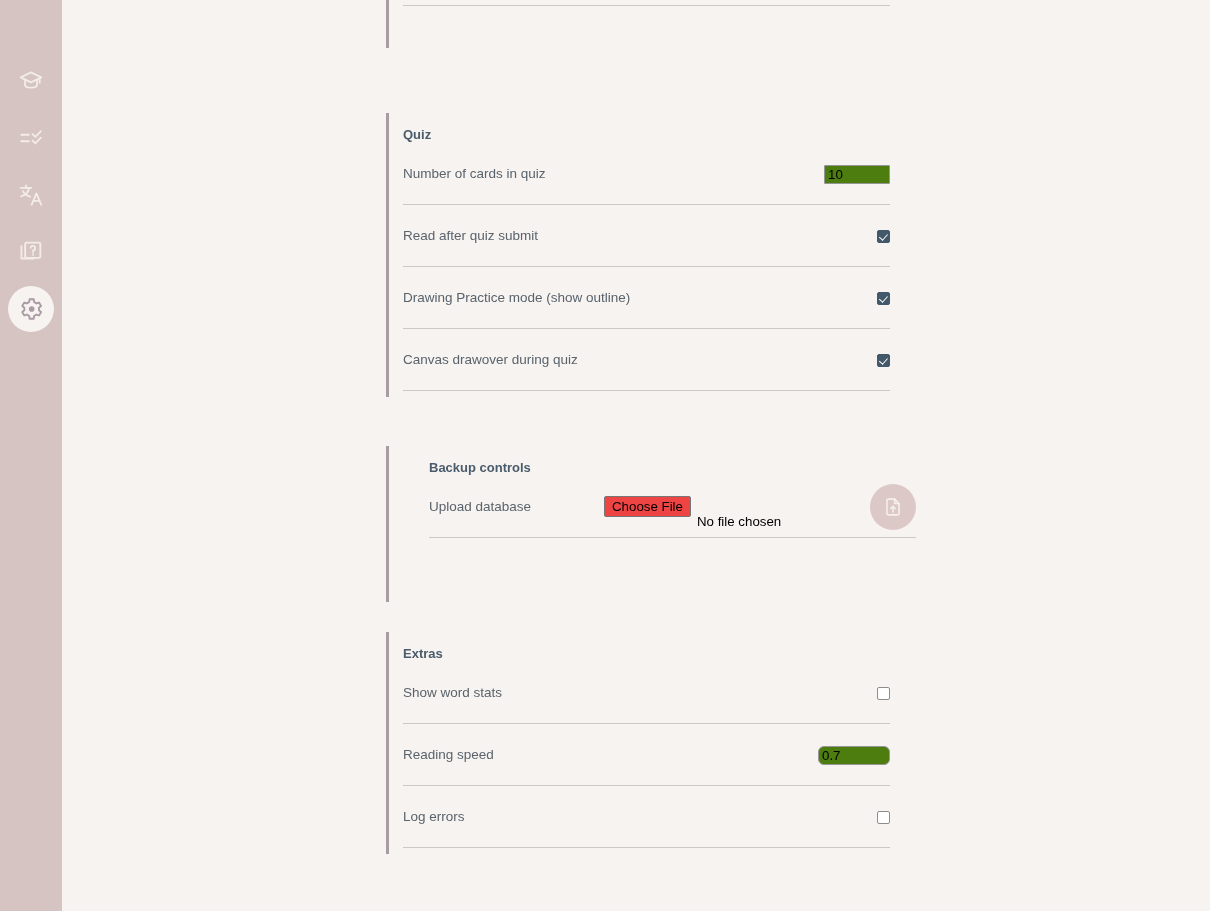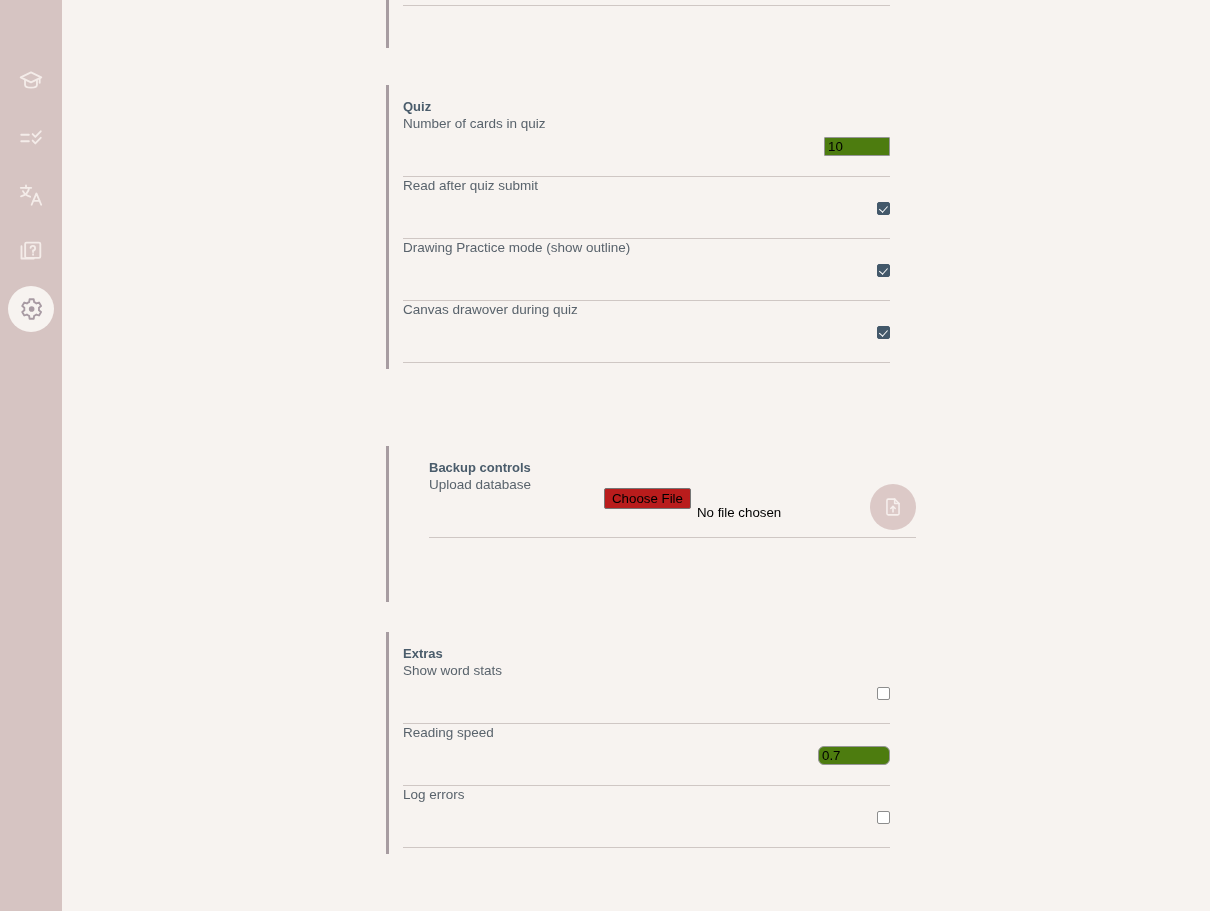--- a/index.html
+++ b/index.html
@@ -88,21 +88,21 @@
     color: #4a5c6b;
     line-height: 16px;
     margin: 0;
     padding-top: 14px;
   }
 
   .row {
     position: relative;
     height: 62px;
     display: flex;
-    align-items: flex-start;
+    align-items: center;
     border-bottom: 1px solid #cfc7c4;
     margin-left: 14px;
     box-sizing: border-box;
   }
   .row-label {
     font-size: 13.5px;
     color: #59636c;
     line-height: 17px;
     white-space: nowrap;
   }
@@ -189,21 +189,21 @@
     align-items: center;
     gap: 6px;
     font-size: 13.3px;
     color: #000;
     font-family: "Liberation Sans", sans-serif;
   }
   .file-btn {
     font-family: "Liberation Sans", sans-serif;
     font-size: 13.3px;
     color: #000;
-    background: #b91c1c;
+    background: #ef4444;
     border: 1px solid #767676;
     border-radius: 2px;
     padding: 1px 7px;
     line-height: 17px;
     cursor: pointer;
   }
   .file-name { white-space: nowrap; margin-top: 29px; }
 </style>
 </head>
 <body>
@@ -274,21 +274,21 @@
       <div class="section-inner">
         <div class="row" style="height:62px; margin-left:0; width:487px;">
 
           <div class="row-control">
             
           </div>
         </div>
       </div>
     </section>
 
-    <section class="section" style="top:85px; height:284px;">
+    <section class="section" style="top:113px; height:284px;">
       <div class="section-inner">
         <h2 class="section-title">Quiz</h2>
       </div>
 
       <div class="row" style="width:487px;">
         <span class="row-label">Number of cards in quiz</span>
         <div class="row-control">
           <input class="num w-quiz" type="text" value="10" style="">
         </div>
       </div>

